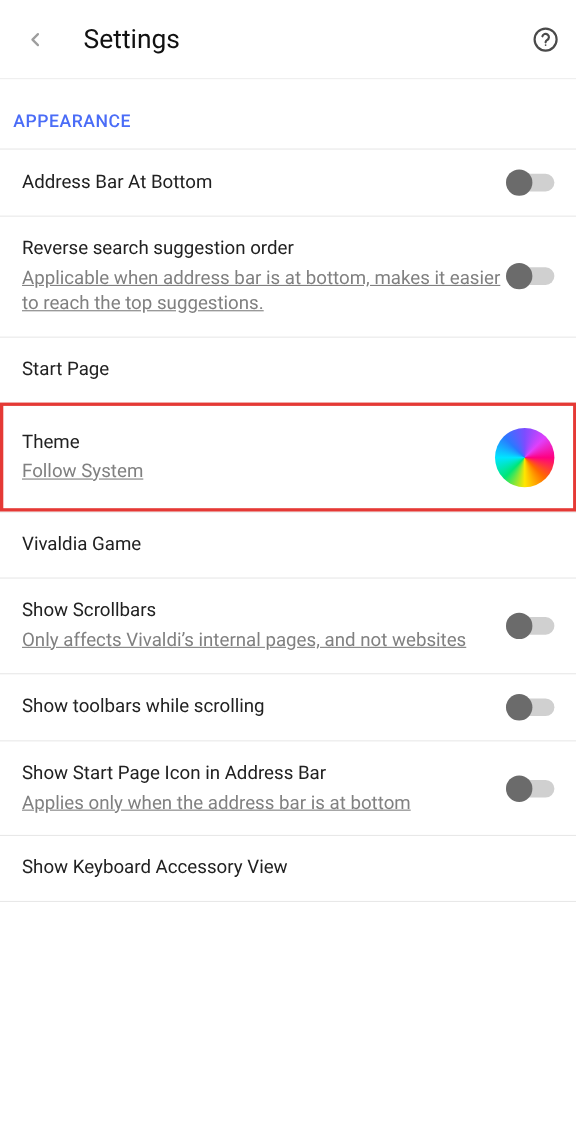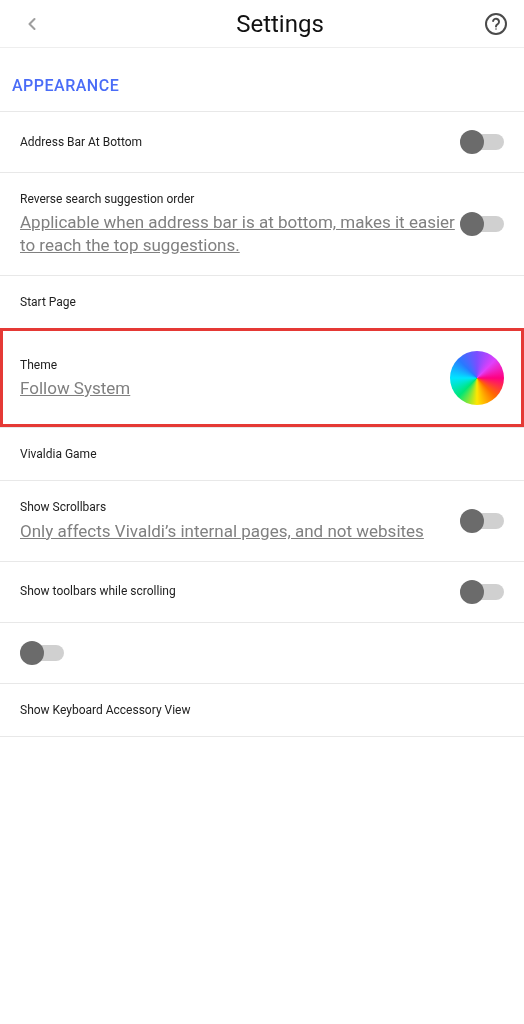--- a/index.html
+++ b/index.html
@@ -1,43 +1,42 @@
 <!DOCTYPE html>
 <html><head>
 <meta charset="utf-8">
 <style>
   * { box-sizing: border-box; margin: 0; padding: 0; }
   html, body { width: 524px; height: 1024px; font-family: -apple-system, Roboto, "Helvetica Neue", Arial, sans-serif; background: #fff; color: #212121; }
   .header {
-    height: 48px;
+    height: 72px;
     display: flex;
     align-items: center;
     padding: 0 16px 0 20px;
     border-bottom: 1px solid #eee;
-    text-align: center;
   }
   .header .back { width: 24px; height: 24px; display:flex; align-items:center; justify-content:center; }
   .header .title { font-size: 24px; margin-left: 32px; flex: 1; color:#111; }
   .header .help { width: 24px; height:24px; display:flex; align-items:center; justify-content:center; }
   .section-label {
     padding: 28px 20px 16px 12px;
     font-size: 16px;
     letter-spacing: 0.5px;
     font-weight: 500;
     color: #4a6cf7;
   }
   .row {
     padding: 18px 20px;
     border-top: 1px solid #e8e8e8;
     display: flex;
     align-items: center;
   }
   .row:first-of-type { border-top: 1px solid #e8e8e8; }
   .row .txt { flex: 1; }
-  .row .title-line { font-size: 12px; color: #212121; line-height: 1.35; }
+  .row .title-line { font-size: 17px; color: #212121; line-height: 1.35; }
   .row .sub-line { font-size: 17px; color: #808080; line-height: 1.35; margin-top: 4px; text-decoration: underline; }
   .toggle {
     width: 44px; height: 24px; position: relative; flex-shrink:0;
   }
   .toggle .track {
     position:absolute; top:4px; left:0; right:0; height:16px;
     background:#d0d0d0; border-radius: 8px;
   }
   .toggle .knob {
     position:absolute; top:0; left:0; width:24px; height:24px;
@@ -137,20 +136,24 @@
     <div class="txt">
       <div class="title-line">Show toolbars while scrolling</div>
     </div>
     <div class="toggle">
       <div class="track"></div>
         <div class="knob"></div>
     </div>
   </div>
 
   <div class="row">
+    <div class="txt">
+      <div class="title-line">Show Start Page Icon in Address Bar</div>
+      <div class="sub-line">Applies only when the address bar is at bottom</div>
+    </div>
     <div class="toggle">
       <div class="track"></div>
         <div class="knob"></div>
     </div>
   </div>
 
   <div class="row" style="border-bottom:none;">
     <div class="txt">
       <div class="title-line">Show Keyboard Accessory View</div>
     </div>

